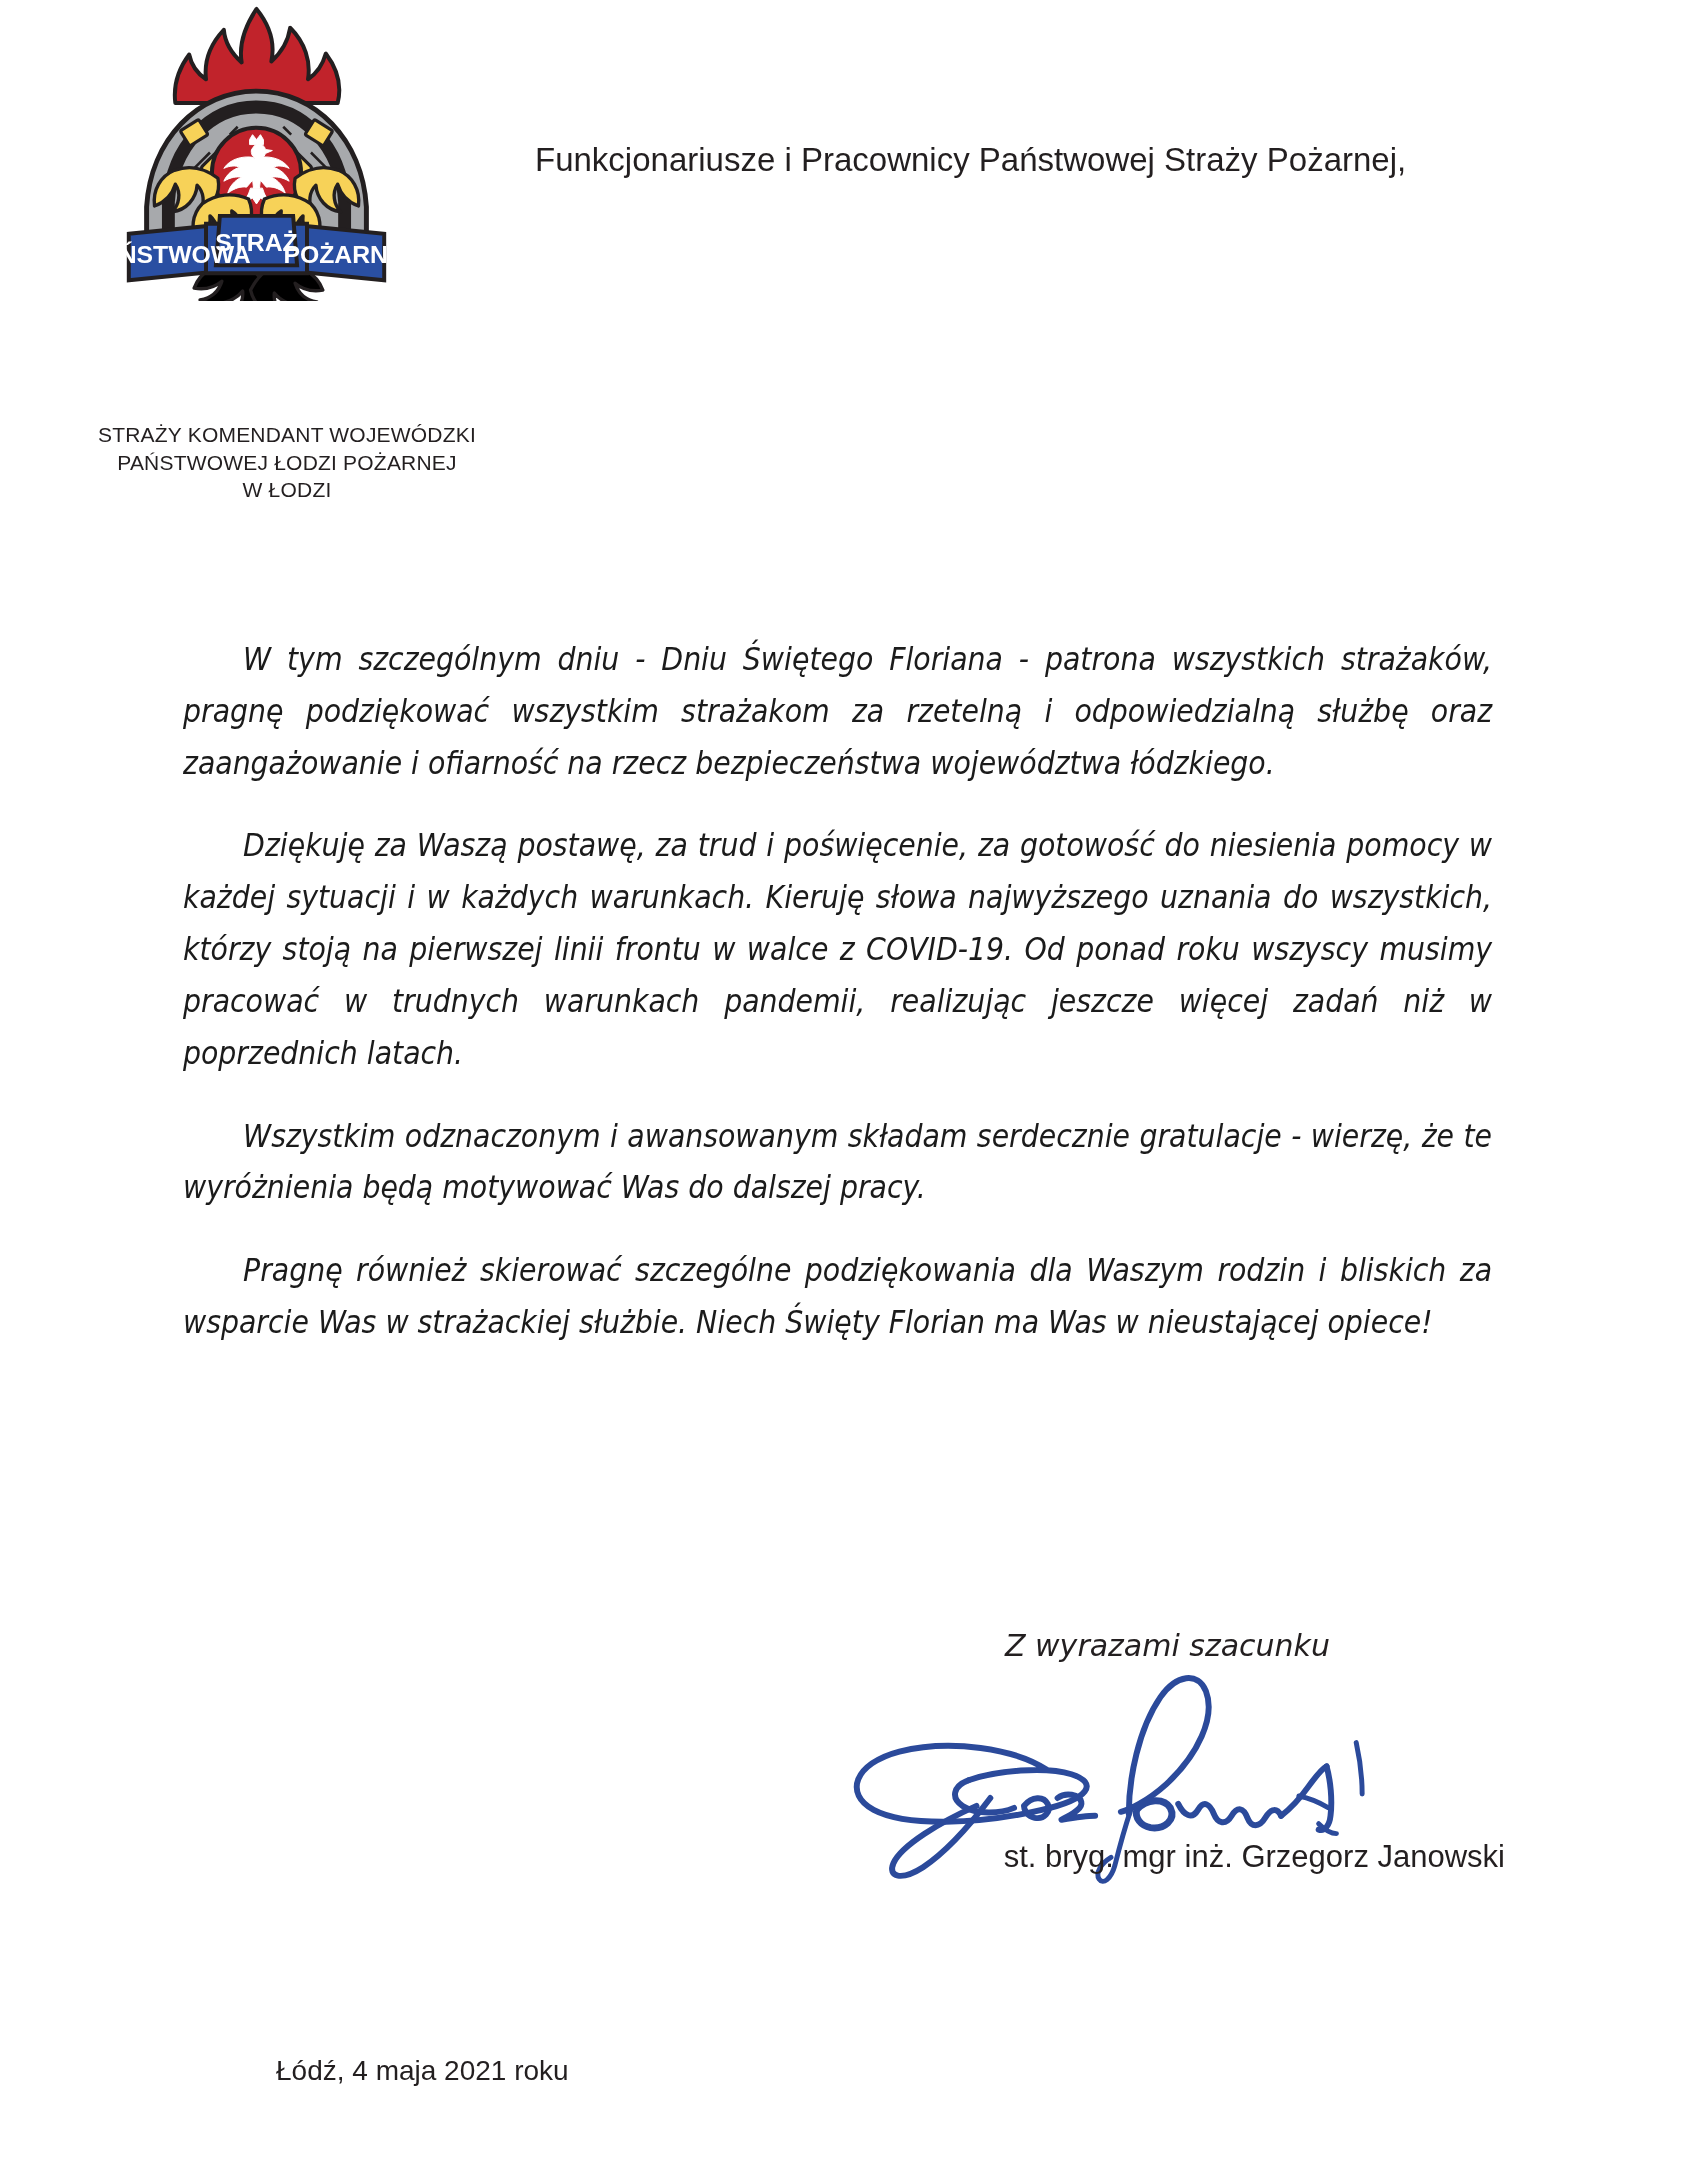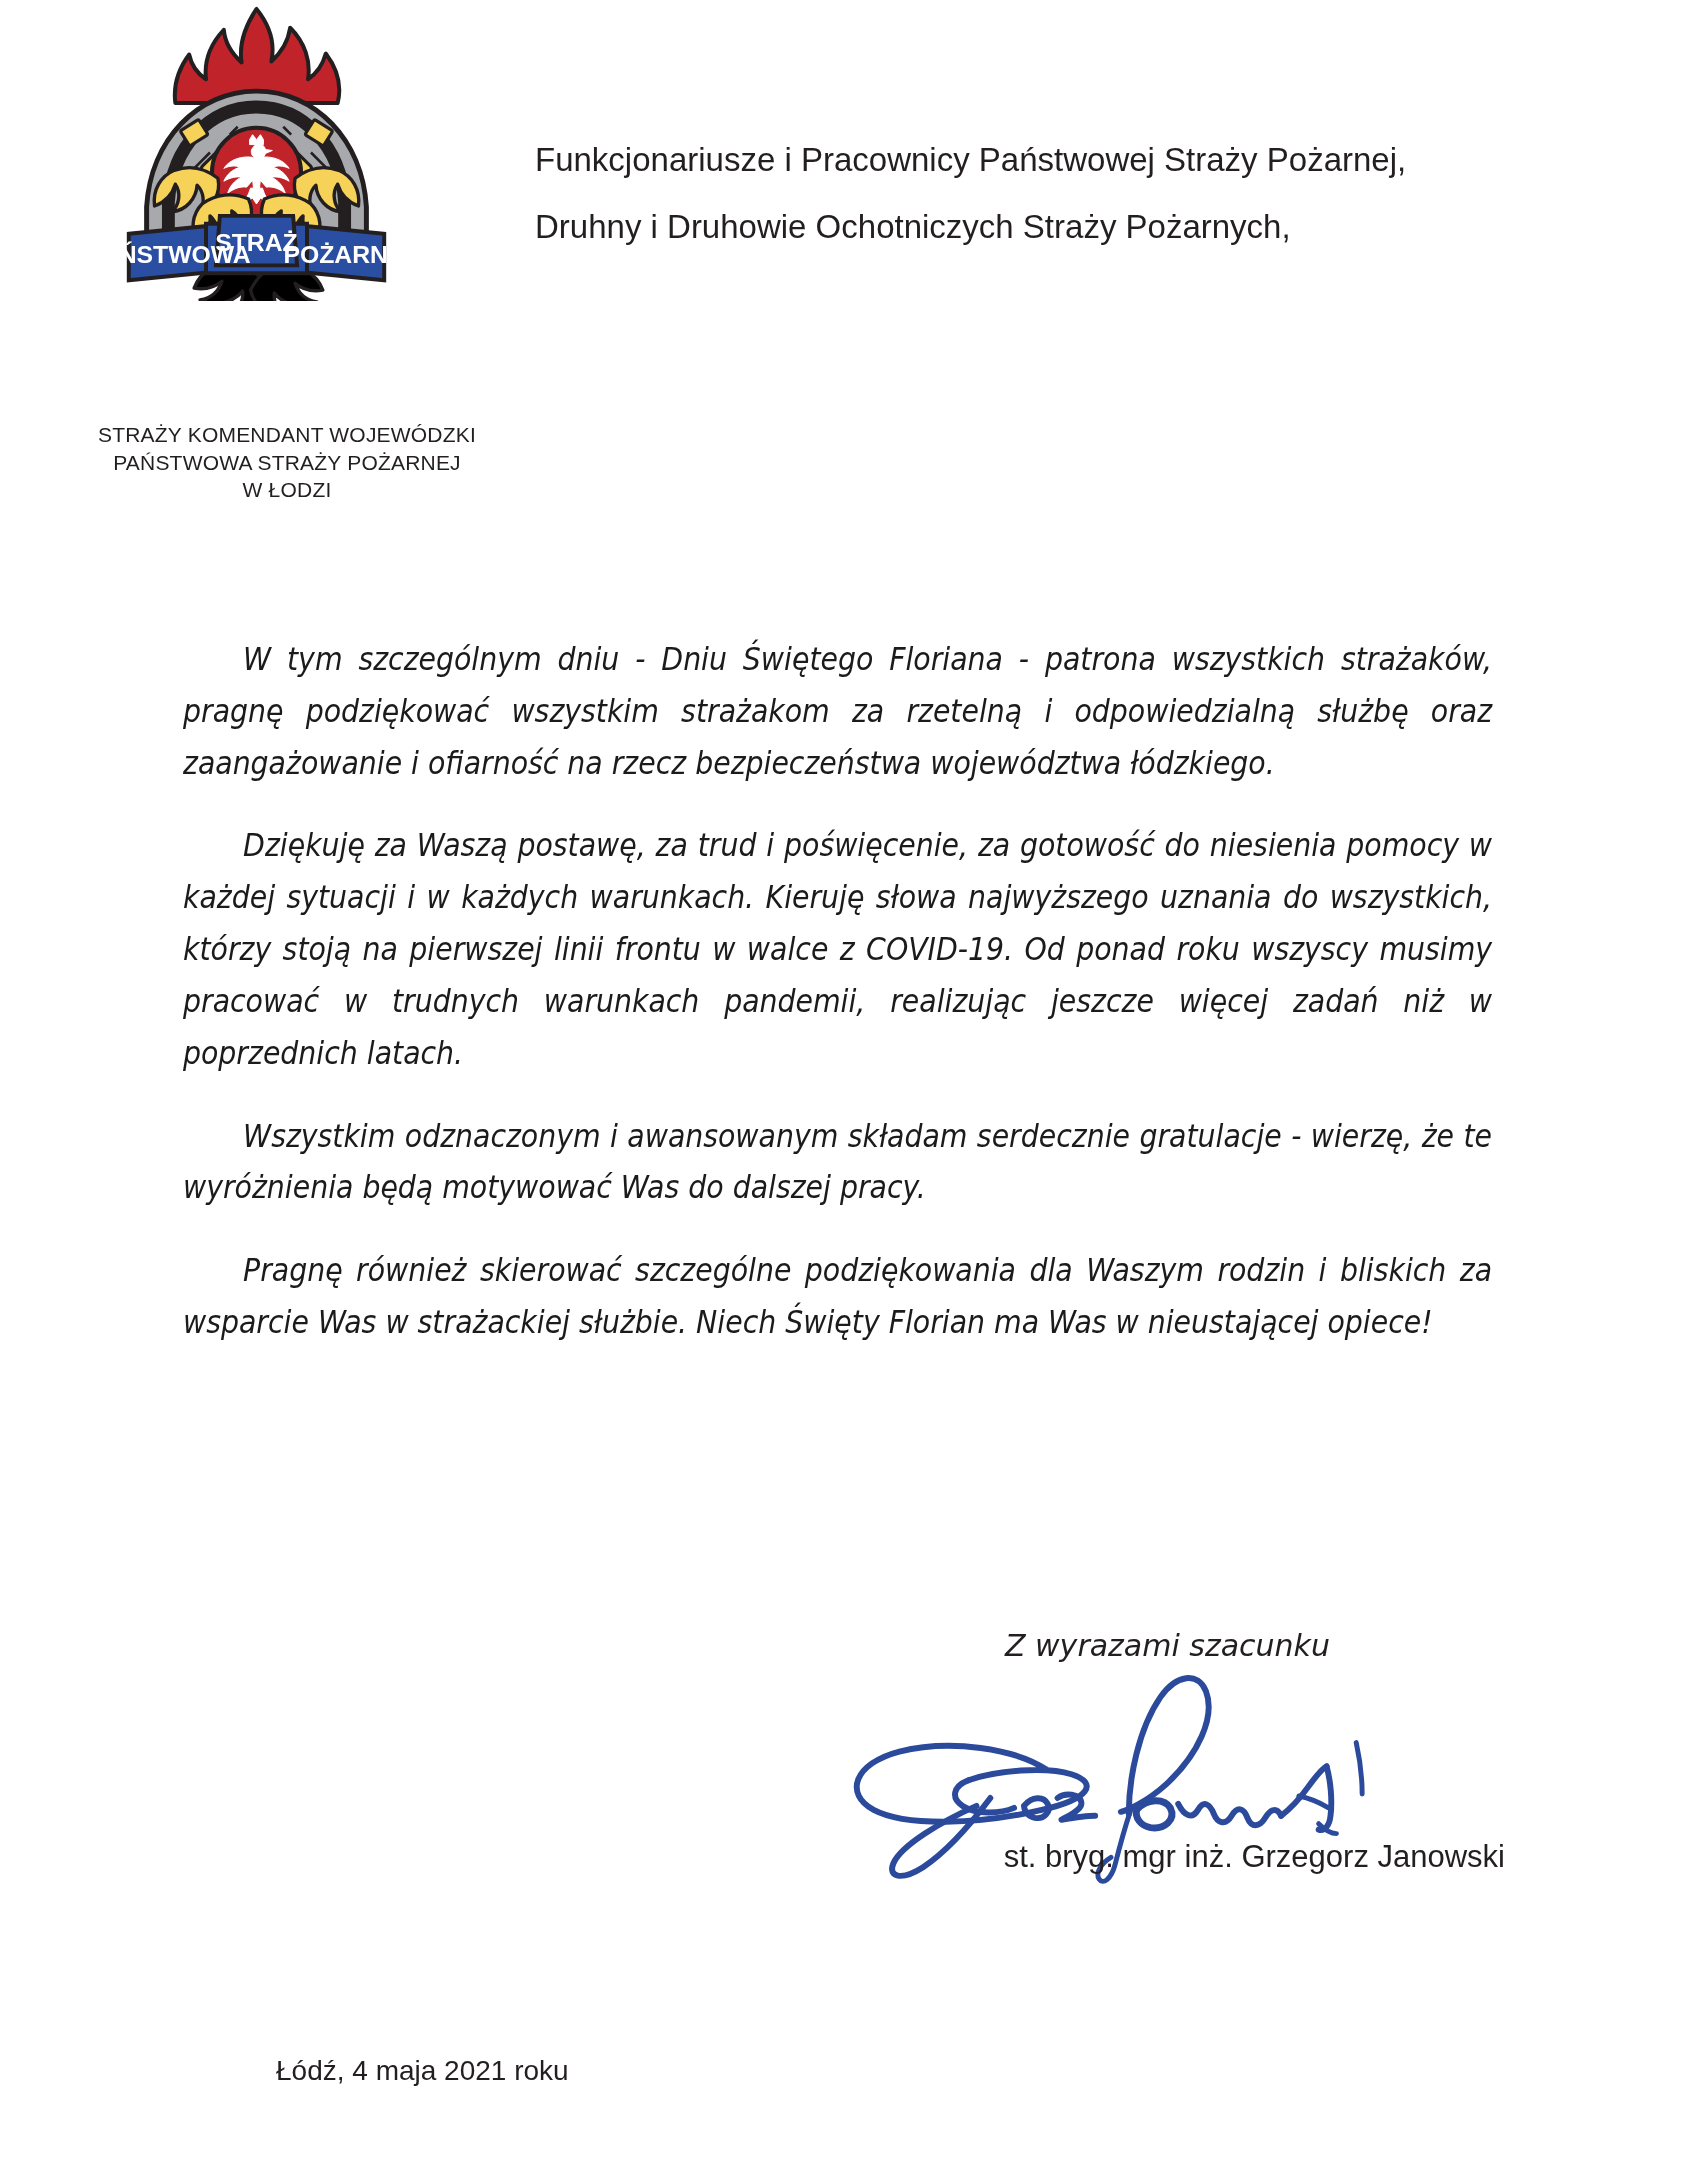--- a/index.html
+++ b/index.html
@@ -228,27 +228,26 @@
         <path d="M118 214 L 192 214 L 196 264 L 114 264 Z" fill="#2A4FA2" stroke="#231f20" stroke-width="4"></path>
         <text x="66" y="262" font-family="'Liberation Sans', sans-serif" font-size="25" font-weight="bold" fill="#ffffff" text-anchor="middle">PAŃSTWOWA</text>
         <text x="155" y="250" font-family="'Liberation Sans', sans-serif" font-size="25" font-weight="bold" fill="#ffffff" text-anchor="middle">STRAŻ</text>
         <text x="244" y="262" font-family="'Liberation Sans', sans-serif" font-size="25" font-weight="bold" fill="#ffffff" text-anchor="middle">POŻARNA</text>
       </g>
     </svg>
   </div>
 
   <div id="office-caption">
     <div>STRAŻY KOMENDANT WOJEWÓDZKI</div>
-    <div>PAŃSTWOWA STRAŻY POŻARNEJ</div>
+    <div>PAŃSTWOWEJ ŁODZI POŻARNEJ</div>
     <div>W ŁODZI</div>
   </div>
 
   <div id="addressee">
     <div>Funkcjonariusze i Pracownicy Państwowej Straży Pożarnej,</div>
-    <div>Druhny i Druhowie Ochotniczych Straży Pożarnych,</div>
   </div>
 
 </div>
 
 <div id="letter-body">
   <p class="para">W tym szczególnym dniu - Dniu Świętego Floriana - patrona wszystkich strażaków, pragnę podziękować wszystkim strażakom za rzetelną i odpowiedzialną służbę oraz zaangażowanie i ofiarność na rzecz bezpieczeństwa województwa łódzkiego.</p>
   <p class="para">Dziękuję za Waszą postawę, za trud i poświęcenie, za gotowość do niesienia pomocy w każdej sytuacji i w każdych warunkach. Kieruję słowa najwyższego uznania do wszystkich, którzy stoją na pierwszej linii frontu w walce z COVID-19. Od ponad roku wszyscy musimy pracować w trudnych warunkach pandemii, realizując jeszcze więcej zadań niż w poprzednich latach.</p>
   <p class="para">Wszystkim odznaczonym i awansowanym składam serdecznie gratulacje - wierzę, że te wyróżnienia będą motywować Was do dalszej pracy.</p>
   <p class="para">Pragnę również skierować szczególne podziękowania dla Waszym rodzin i bliskich za wsparcie Was w strażackiej służbie. Niech Święty Florian ma Was w nieustającej opiece!</p>
 </div>

